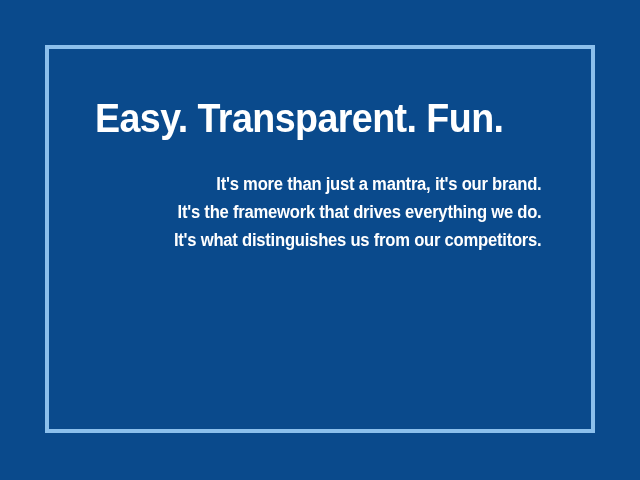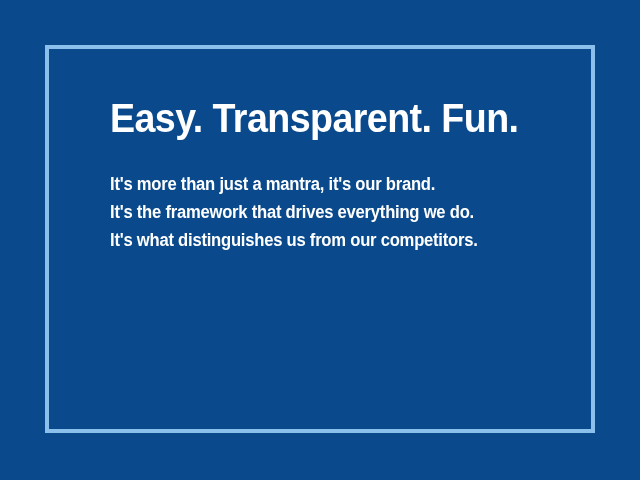--- a/index.html
+++ b/index.html
@@ -26,39 +26,40 @@
     width: 550px;
     height: 388px;
     box-sizing: border-box;
     border: 4px solid #8cc0ec;
     pointer-events: none;
   }
 
   
   #content {
     position: absolute;
-    left: 110px;
+    left: 95px;
     top: 96px;
     width: 470px;
   }
 
   #headline {
     font-size: 40px;
     line-height: 44px;
     font-weight: bold;
     color: #ffffff;
     letter-spacing: -0.6px;
     transform: scaleX(0.94);
     transform-origin: left center;
     white-space: nowrap;
     margin: 0;
   }
 
   #intro-block {
     margin-top: 30px;
+    text-align: right;
   }
 
   .intro-line {
     font-size: 17.5px;
     line-height: 28px;
     font-weight: bold;
     color: #ffffff;
     letter-spacing: -0.25px;
     transform: scaleX(0.95);
     transform-origin: left center;

